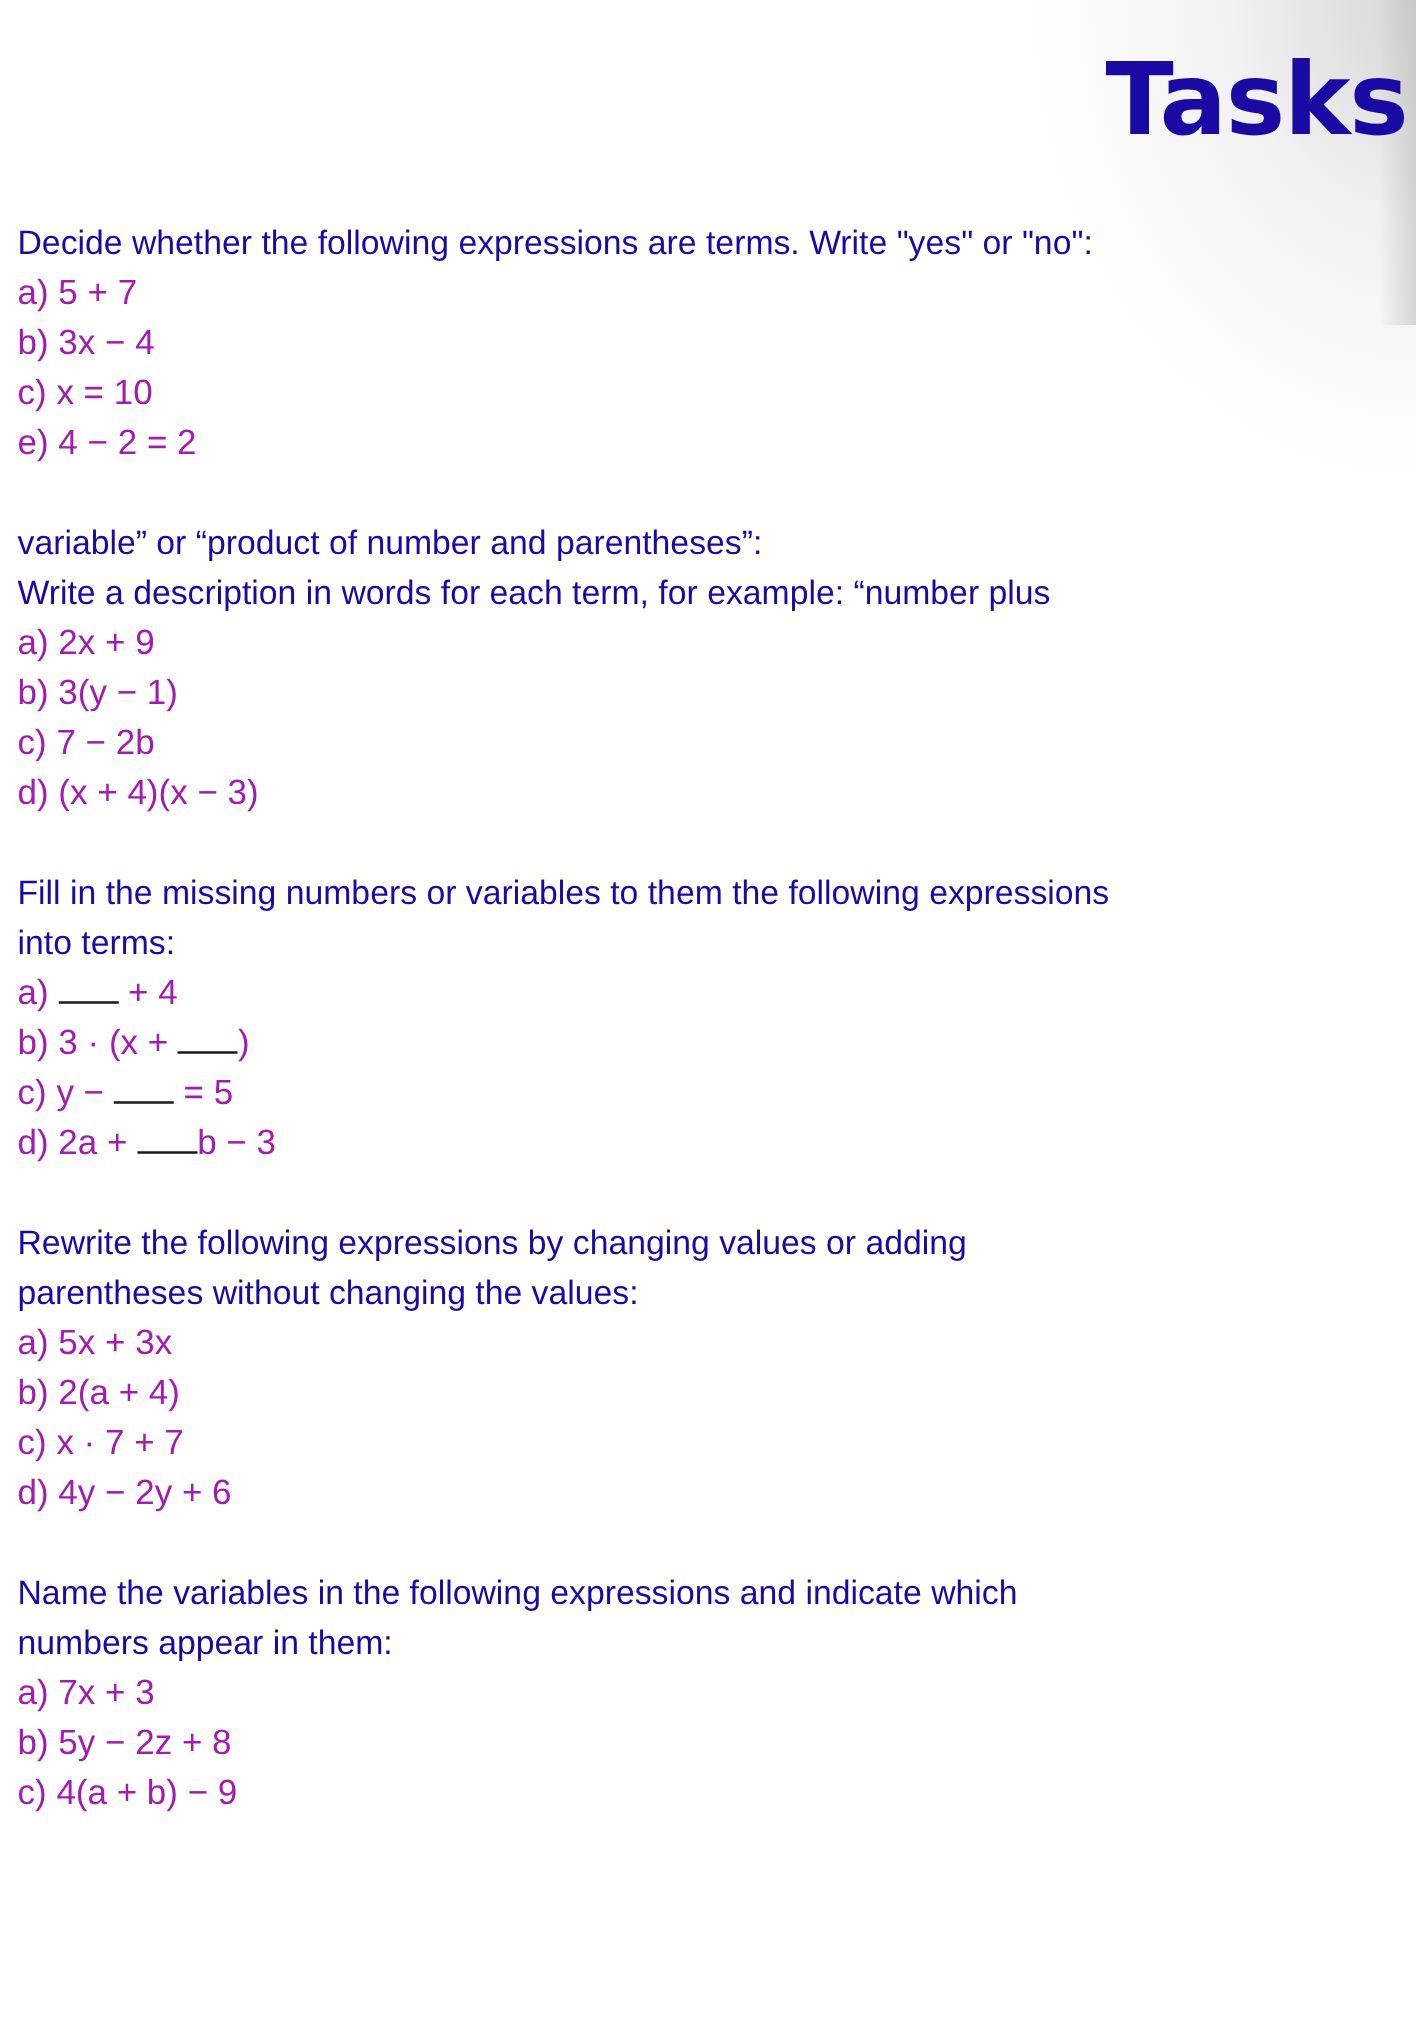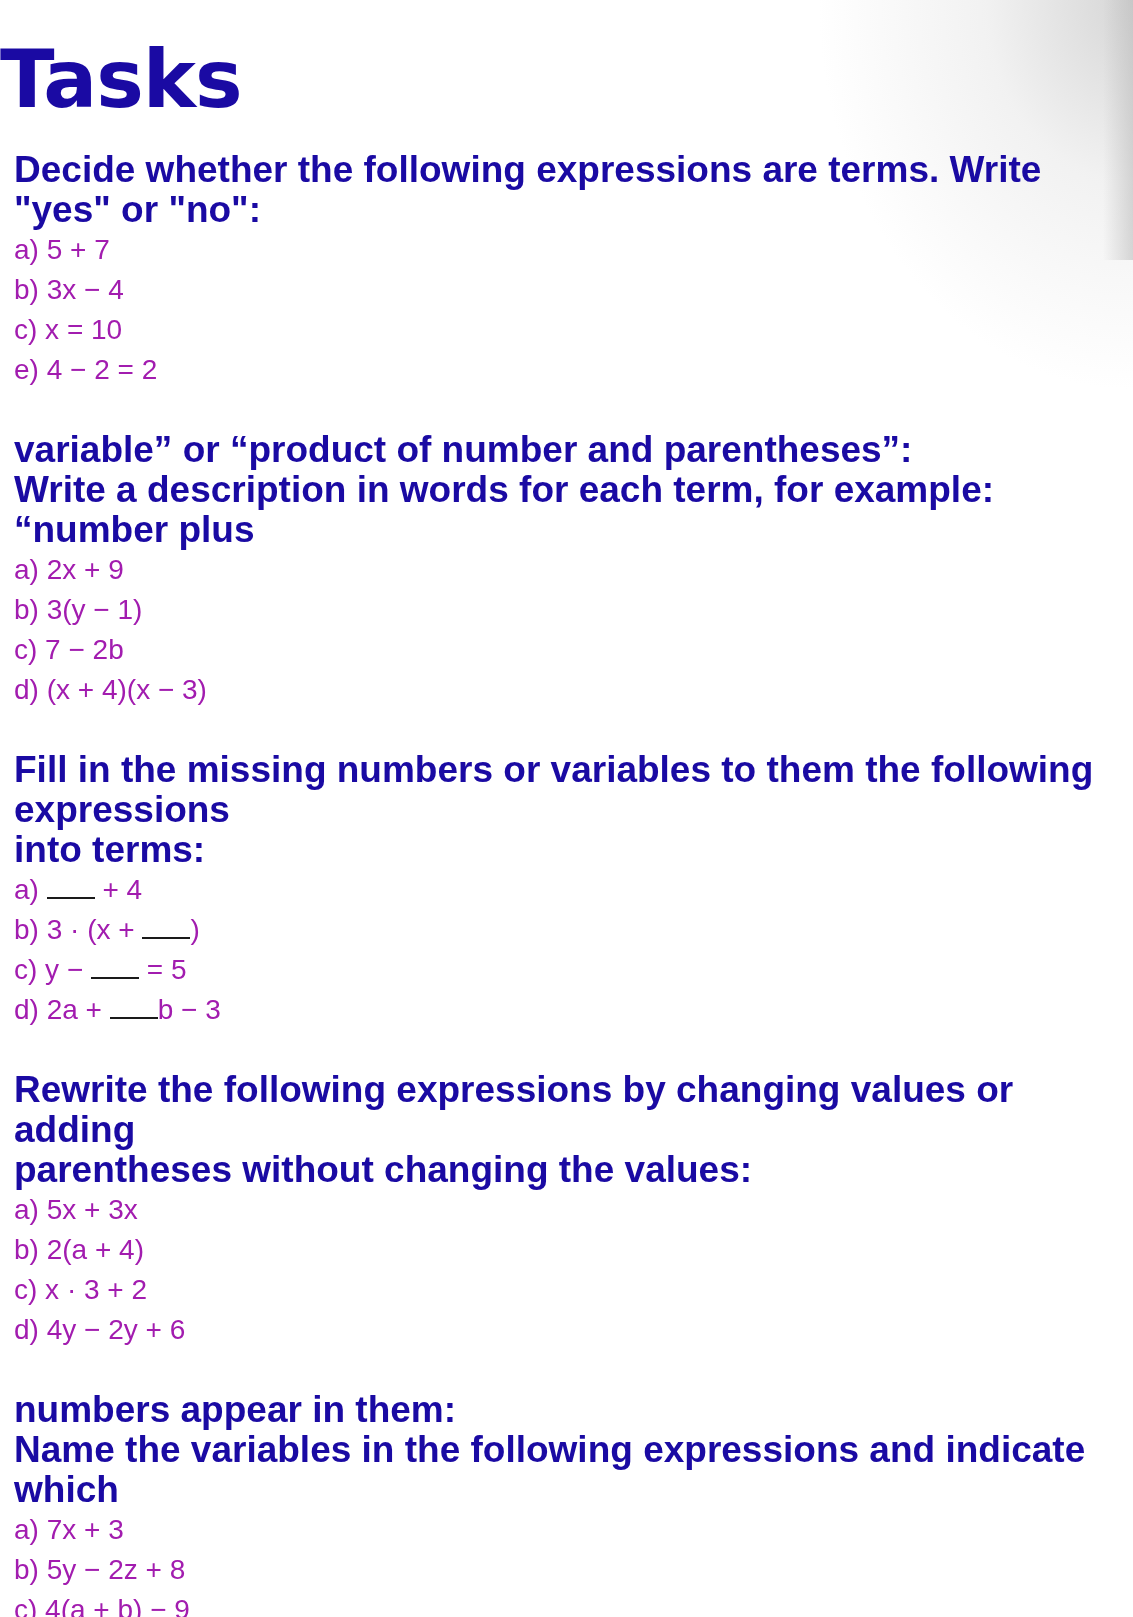--- a/index.html
+++ b/index.html
@@ -19,38 +19,39 @@
     }
     .shade2 {
       position: absolute; top: 0; right: 0;
       width: 30px; height: 260px;
       background: linear-gradient(to left, rgba(190,190,190,0.6), rgba(255,255,255,0));
       pointer-events: none;
     }
     .title {
       position: absolute;
       top: 30px; left: 0; width: 1126px;
-      text-align: left;
+      text-align: right;
       font-family: "DejaVu Sans", sans-serif;
       font-weight: bold;
       font-size: 80px;
       letter-spacing: -1px;
       color: #1a0aa3;
       line-height: 100px;
     }
     .content {
       position: absolute;
       top: 150px; left: 14px; width: 1100px;
     }
     .section { margin-bottom: 40px; }
     .heading {
-      font-weight: bold;
-      font-size: 37px;
+      font-weight: normal;
+      font-size: 27px;
       color: #1a0aa3;
       line-height: 40px;
+      margin-top: 24px;
     }
     .item {
       font-size: 28px;
       color: #a21caf;
       line-height: 40px;
       white-space: pre;
     }
     .blank {
       display: inline-block;
       width: 48px;
@@ -99,27 +100,27 @@
     <div class="item"><span>d) 2a + </span><span class="blank"></span><span>b − 3</span></div>
   </div>
 
   <div class="section">
     <div class="heading">
       <div>Rewrite the following expressions by changing values or adding</div>
       <div>parentheses without changing the values:</div>
     </div>
     <div class="item">a) 5x + 3x</div>
     <div class="item">b) 2(a + 4)</div>
-    <div class="item">c) x · 3 + 2</div>
+    <div class="item">c) x · 7 + 7</div>
     <div class="item">d) 4y − 2y + 6</div>
   </div>
 
   <div class="section">
     <div class="heading">
+      <div>Name the variables in the following expressions and indicate which</div>
       <div>numbers appear in them:</div>
-      <div>Name the variables in the following expressions and indicate which</div>
     </div>
     <div class="item">a) 7x + 3</div>
     <div class="item">b) 5y − 2z + 8</div>
     <div class="item">c) 4(a + b) − 9</div>
   </div>
 
 </div>
 
 </body></html>

